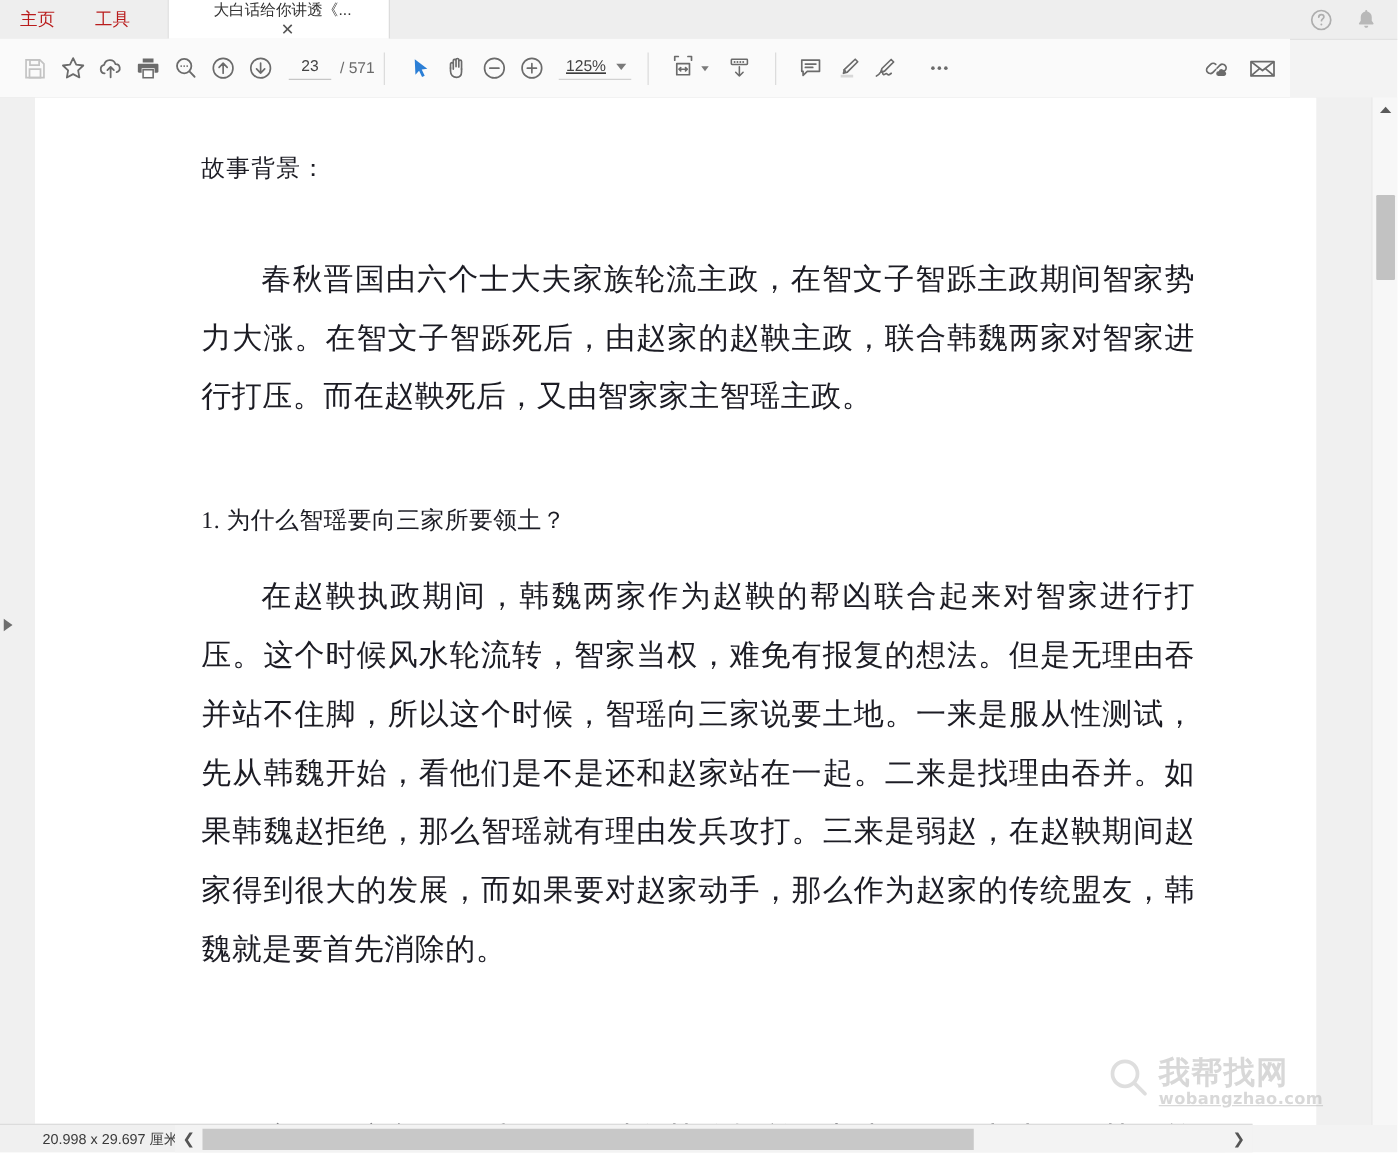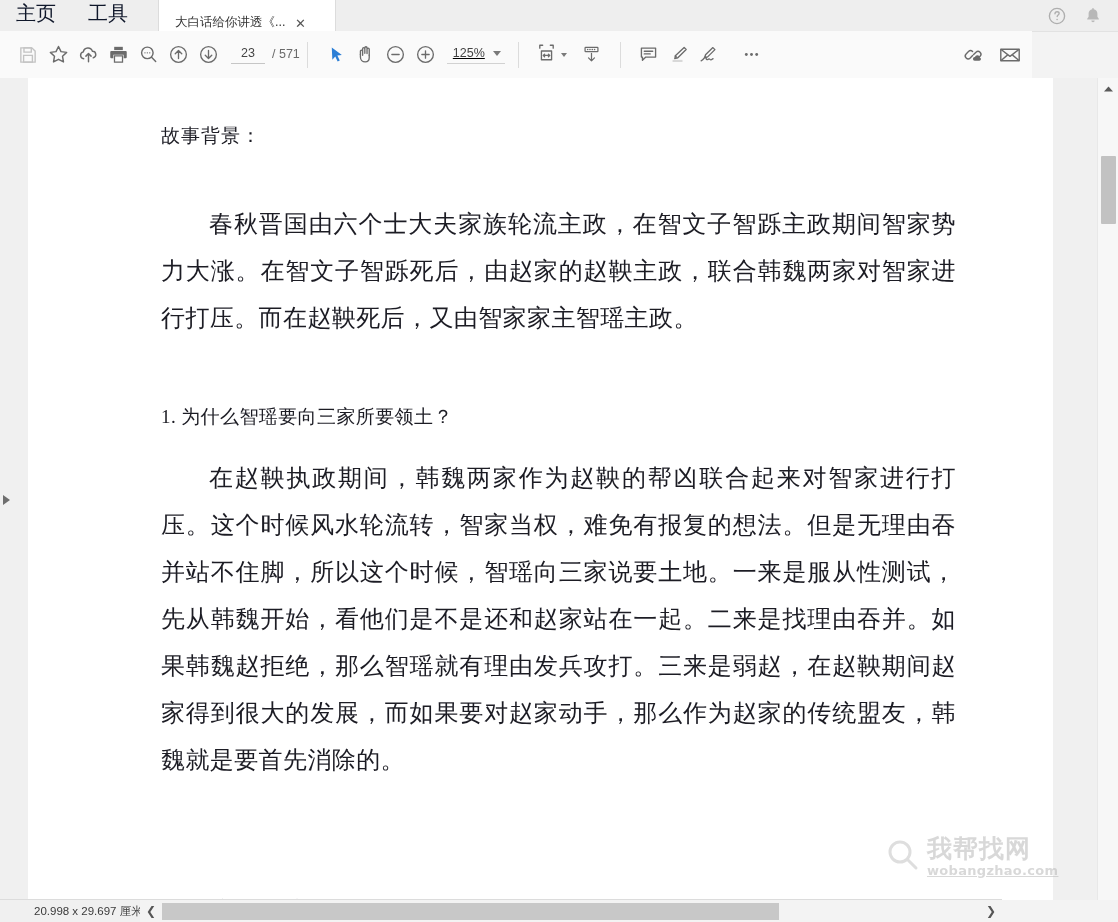--- a/index.html
+++ b/index.html
@@ -11,29 +11,29 @@
   }
   .app{position:relative;width:1118px;height:922px;background:#f3f3f3;}
 
   
   .menubar{
     position:absolute;left:0;top:0;width:1118px;height:31px;
     background:#eeeeee;border-bottom:1px solid #e2e2e2;
     display:flex;align-items:stretch;
   }
   .menu-tab{
-    display:flex;justify-content:center;
-    padding:0 16px;font-size:20px;color:#0f172a;
+    display:flex;align-items:center;justify-content:center;
+    padding:0 16px;font-size:14px;color:#b91c1c;
     background:#eeeeee;cursor:default;
   }
   .doc-tab{
-    position:relative;display:flex;align-items:flex-end;
+    position:relative;display:flex;align-items:center;
     background:#ffffff;padding:0 10px 0 16px;margin-left:14px;
     min-width:150px;max-width:160px;
-    border-left:1px solid #dcdcdc;border-right:1px solid #dcdcdc;
+    border-left:1px solid #dcdcdc;border-right:1px solid #dcdcdc;flex-direction:column;
   }
   .doc-tab-title{
     font-size:12.5px;color:#333;white-space:nowrap;overflow:hidden;
     text-overflow:ellipsis;max-width:118px;
   }
   .tab-close{
     margin-left:8px;width:14px;height:14px;line-height:13px;text-align:center;
     font-size:13px;color:#555;cursor:pointer;border-radius:2px;flex:0 0 auto;
   }
   .menu-right{margin-left:auto;display:flex;align-items:center;padding-right:14px;gap:14px;}
@@ -105,21 +105,21 @@
     cursor:pointer;
   }
   .panel-arrow{
     position:absolute;left:2px;top:415px;width:12px;height:14px;
     display:flex;align-items:center;justify-content:center;
   }
 
   
   .watermark{
     position:absolute;right:8px;bottom:6px;width:162px;height:58px;
-    opacity:.55;pointer-events:none;display:flex;
+    opacity:.55;pointer-events:none;display:flex;align-items:center;
   }
   .wm-text{
     font-family:"DejaVu Sans",sans-serif;color:#b9b9b9;font-weight:bold;
     line-height:1;
   }
   .wm-cn{font-size:25px;letter-spacing:1px;}
   .wm-en{font-size:13px;letter-spacing:.3px;margin-top:3px;text-decoration:underline;}
 
   
   .vscroll{

